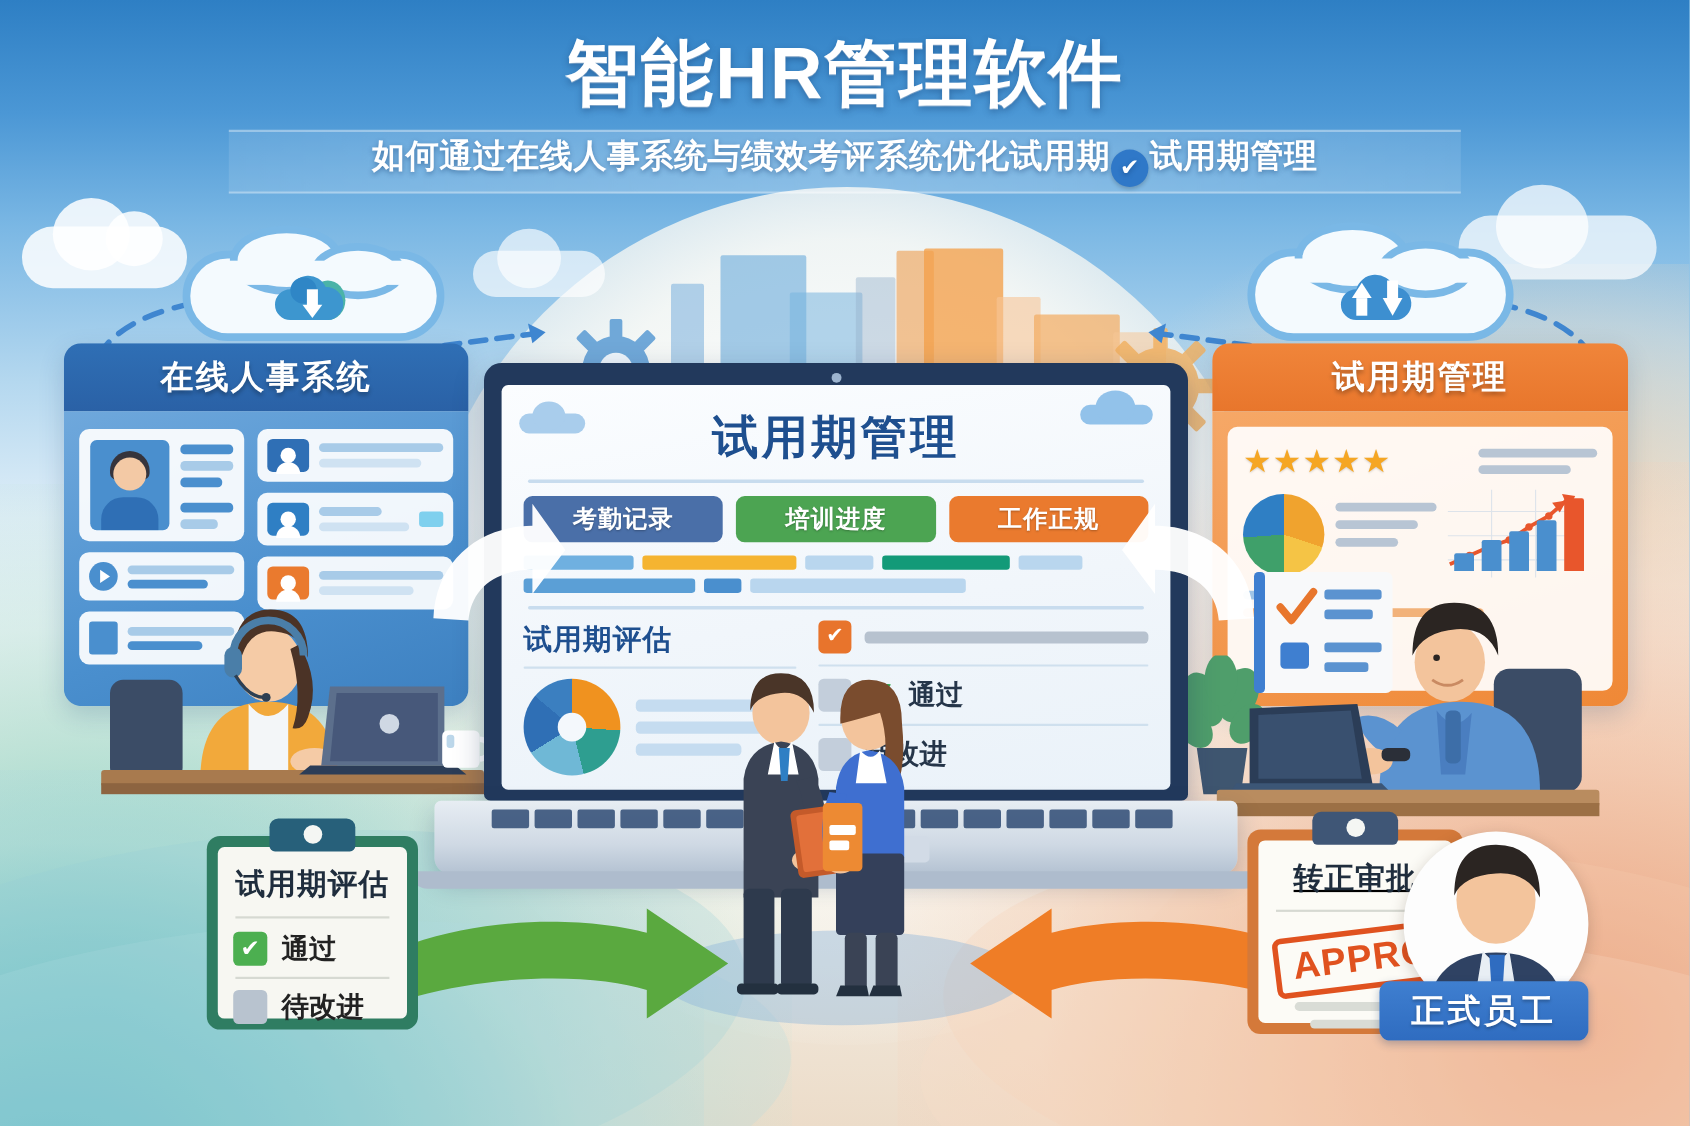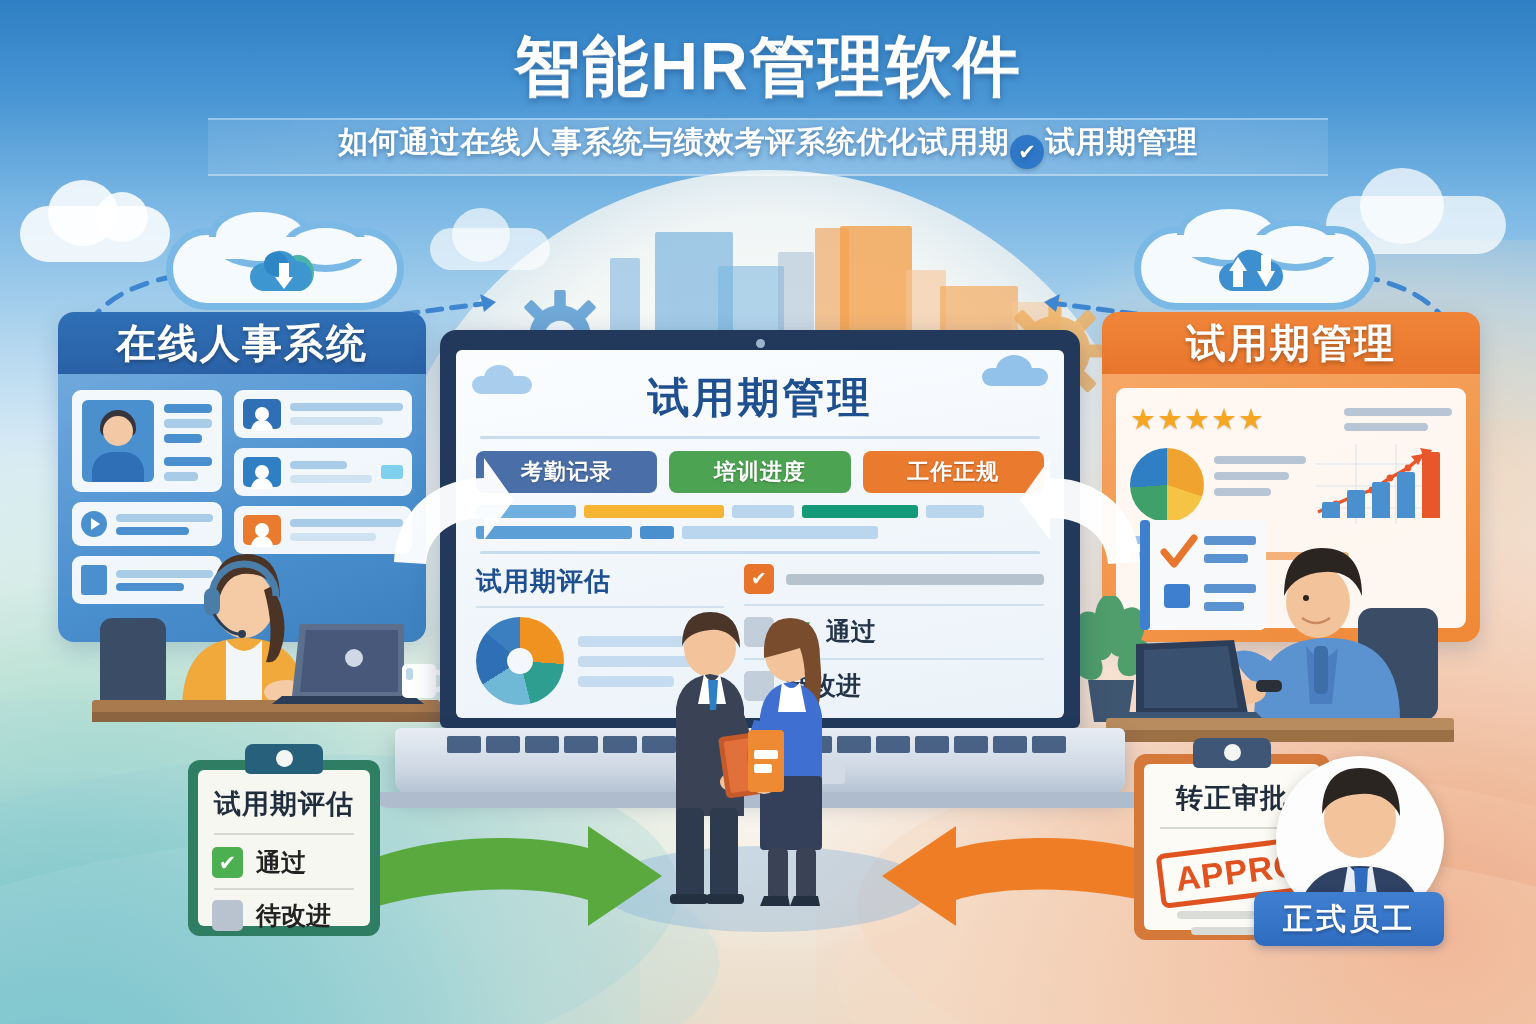--- a/index.html
+++ b/index.html
@@ -95,21 +95,21 @@
     background:#f4fafe; border:7px solid #7ab8e6; border-radius:50%;
     box-sizing:border-box;
   }
   .cloud-mask { position:absolute; left:12%; right:12%; top:2px; height:22px; background:#f4fafe; z-index:3; }
   .cloud-glyph { position:absolute; left:0; right:0; top:12px; text-align:center; z-index:5; }
 
   
   .panel { position:absolute; z-index:18; border-radius:16px; overflow:hidden; box-shadow:0 8px 22px rgba(30,70,120,.2); }
   .panel-head { height:62px; display:flex; align-items:center; justify-content:center; }
   .panel-head span {
-    font-size:40px; font-weight:bold; color:#fff; letter-spacing:2px;
+    font-size:30px; font-weight:bold; color:#fff; letter-spacing:2px;
     text-shadow:0 2px 4px rgba(0,0,0,.3);
   }
   .panel-left { left:58px; top:312px; width:368px; height:330px; }
   .panel-left .panel-head { background:linear-gradient(180deg,#2f6fb5,#2a61a6); }
   .panel-left-body { height:268px; background:linear-gradient(160deg,#6fa8dc,#4a8fce 60%,#3d80c0); padding:16px 14px; }
   .panel-right { right:56px; top:312px; width:378px; height:330px; }
   .panel-right .panel-head { background:linear-gradient(180deg,#f0853a,#e8762c); }
   .panel-right-body { height:268px; background:linear-gradient(160deg,#f6a867,#f2954a 60%,#ef8836); padding:14px 14px; }
 
   .card-white { background:rgba(255,255,255,.92); border-radius:9px; }
@@ -727,21 +727,21 @@
         <div style="font-size:25px;font-weight:bold;color:#222;">通过</div>
       </div>
       <div class="clip-rule" style="margin:9px 2px;"></div>
       <div style="display:flex; align-items:center; gap:13px;">
         <div style="width:31px;height:31px;border-radius:5px;background:#b8c3cf;"></div>
         <div style="font-size:25px;font-weight:bold;color:#222;">待改进</div>
       </div>
     </div>
   </div>
 
-  <div class="clipboard" style="left:1134px; top:754px; width:196px; height:186px; background:#d4793a;">
+  <div class="clipboard" style="left:1134px; top:754px; width:196px; height:186px; background:#d4793a;text-decoration:underline;">
     <div class="clip-clip" style="background:#3f5676;"></div>
     <div class="clip-paper" style="background:#fcfbf6;">
       <div class="clip-title">转正审批</div>
       <div class="clip-rule"></div>
       <div style="text-align:center; margin-top:8px;">
         <div class="stamp">APPROVED</div>
       </div>
       <div style="margin-top:16px;">
         <div class="bar" style="height:8px;background:#d9dcd6;width:74%;margin:0 auto 8px;"></div>
         <div class="bar" style="height:8px;background:#d9dcd6;width:56%;margin:0 auto;"></div>

